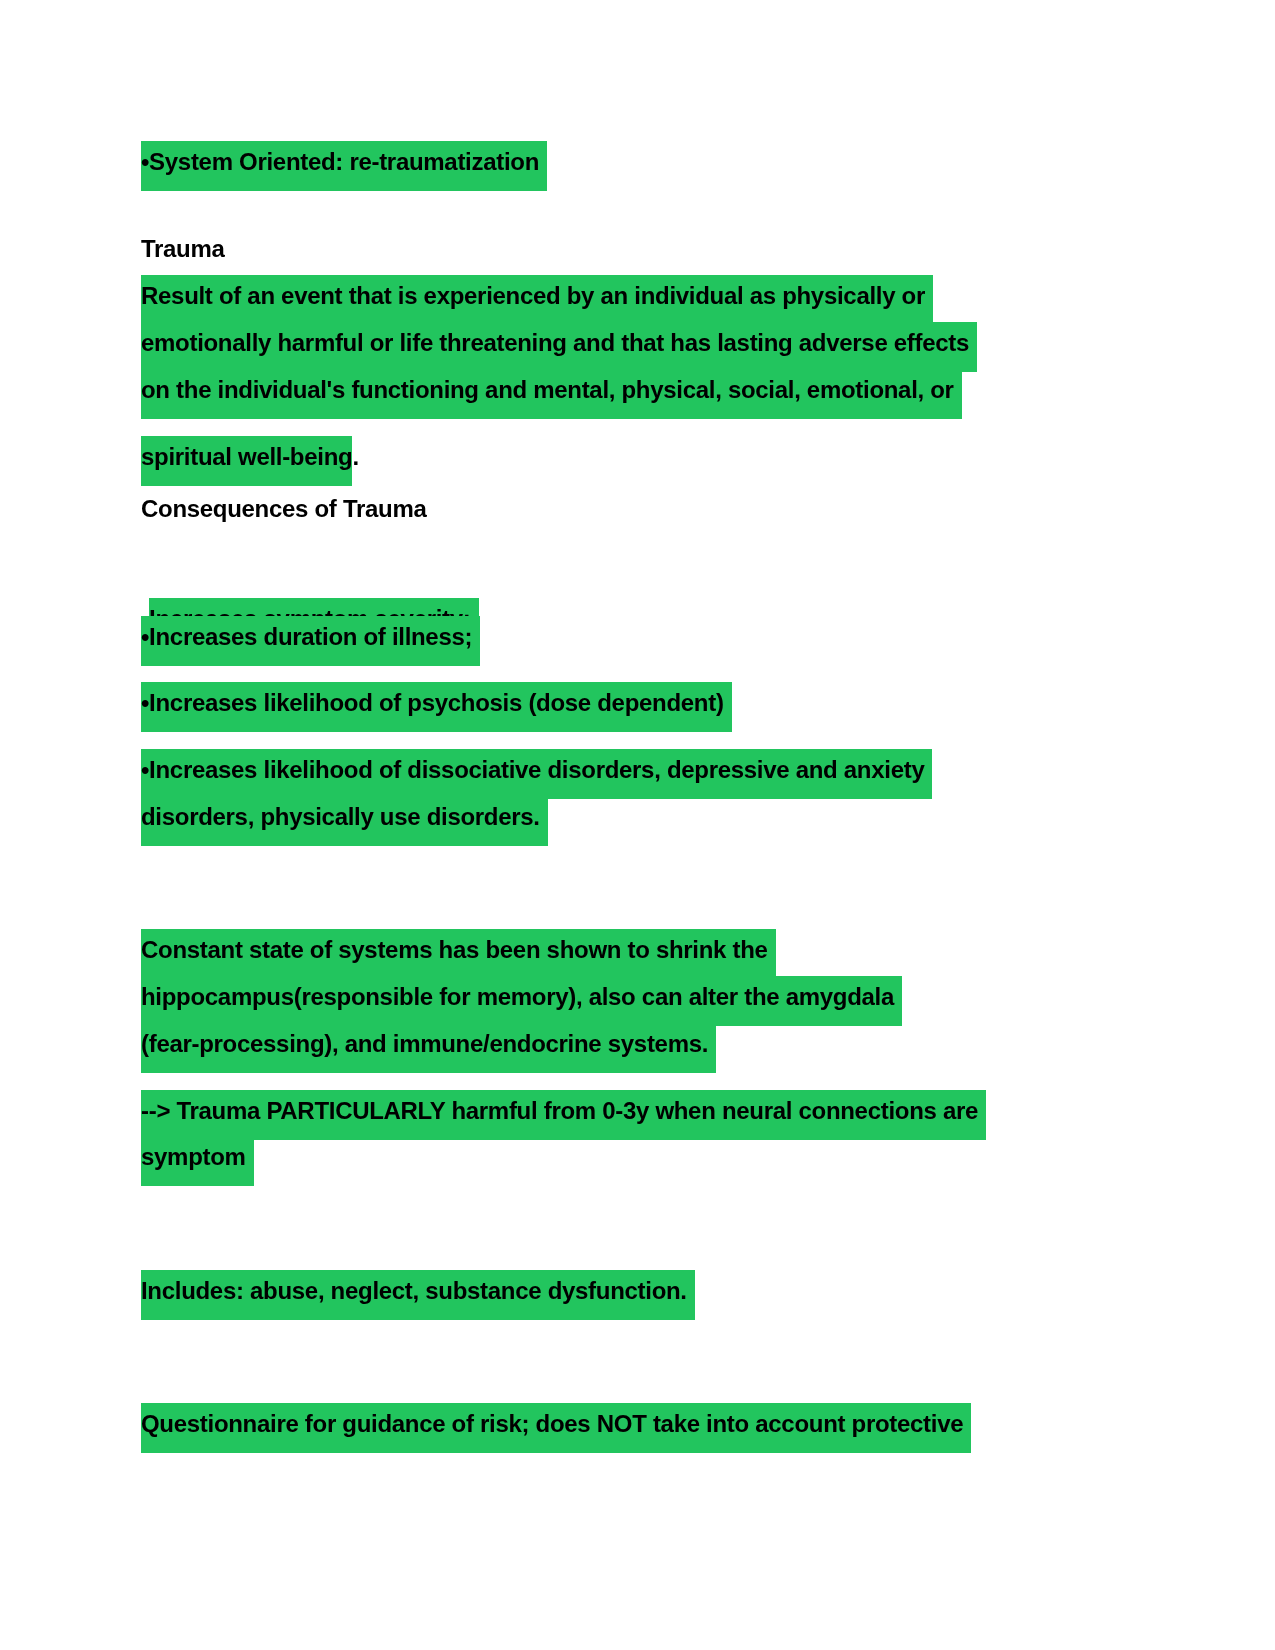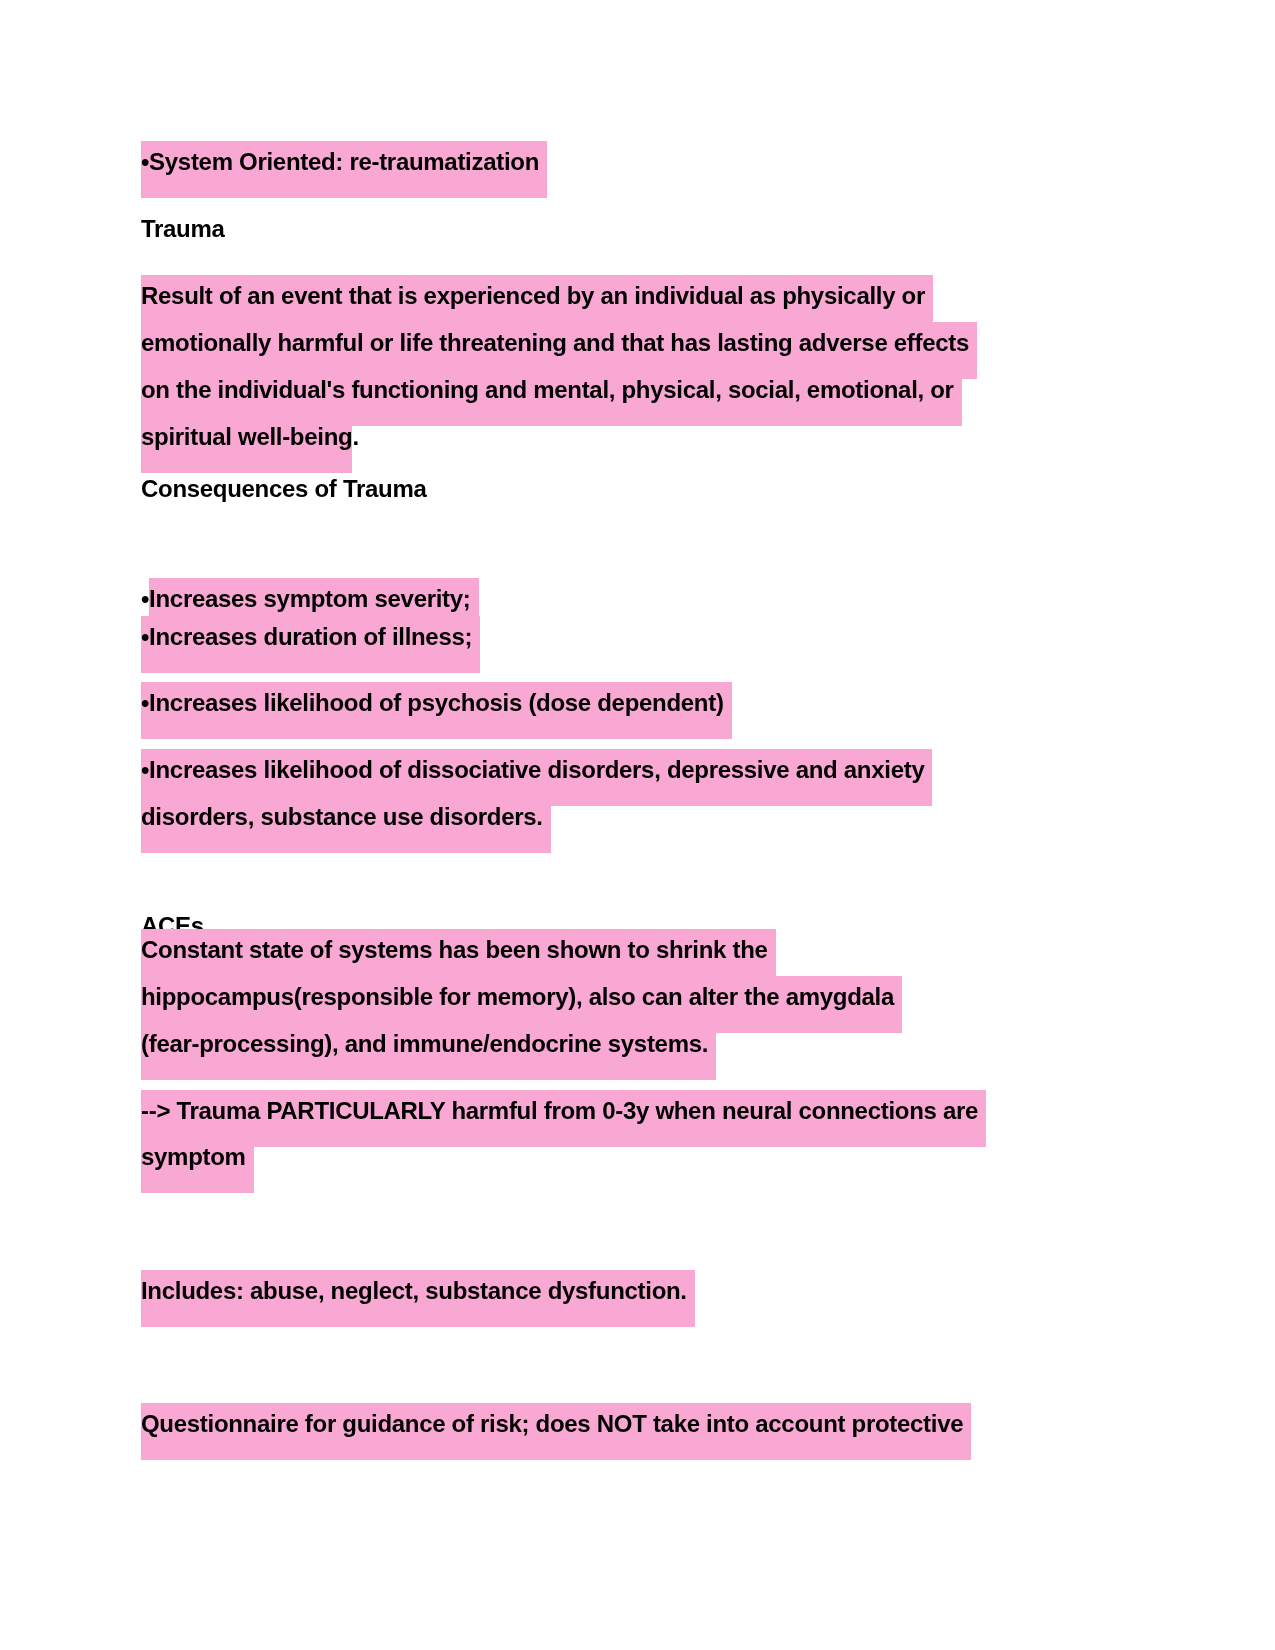--- a/index.html
+++ b/index.html
@@ -1,43 +1,43 @@
 <!DOCTYPE html>
 <html><head>
 <meta charset="utf-8">
 <style>
   html, body { margin: 0; padding: 0; background: #ffffff; }
   body { width: 1275px; height: 1650px; position: relative; overflow: hidden; }
   .page { position: absolute; left: 141px; top: 0; width: 960px;
           font-family: "Liberation Sans", "DejaVu Sans", sans-serif;
           font-weight: bold; font-size: 24px; color: #000; letter-spacing: -0.3px; }
   .line { position: absolute; left: 0; height: 41px; line-height: 41px; white-space: nowrap; }
-  .hl { background: #f9a8d4; padding: 0 8px 16px 0; display: inline-block; height: 41px; }
-  .plain { display: inline-block; }
+  .hl { background: #22c55e; padding: 0 8px 9px 0; display: inline-block; height: 41px; }
+  .plain { display: inline-block; margin-top: 20px; }
 </style>
 </head>
 <body>
 
 <div class="page">
   <div class="line" style="top:141px"><span class="hl">•System Oriented: re-traumatization</span></div>
 
   <div class="line" style="top:208px"><span class="plain">Trauma</span></div>
 
   <div class="line" style="top:275px"><span class="hl">Result of an event that is experienced by an individual as physically or</span></div>
   <div class="line" style="top:322px"><span class="hl">emotionally harmful or life threatening and that has lasting adverse effects</span></div>
   <div class="line" style="top:369px"><span class="hl">on the individual's functioning and mental, physical, social, emotional, or</span></div>
   <div class="line" style="top:416px"><span class="hl" style="padding-right:0">spiritual well-being</span><span class="plain">.</span></div>
 
   <div class="line" style="top:468px"><span class="plain">Consequences of Trauma</span></div>
 
   <div class="line" style="top:578px"><span class="plain">•</span><span class="hl">Increases symptom severity;</span></div>
   <div class="line" style="top:616px"><span class="hl">•Increases duration of illness;</span></div>
   <div class="line" style="top:682px"><span class="hl">•Increases likelihood of psychosis (dose dependent)</span></div>
   <div class="line" style="top:749px"><span class="hl">•Increases likelihood of dissociative disorders, depressive and anxiety</span></div>
-  <div class="line" style="top:796px"><span class="hl">disorders, substance use disorders.</span></div>
+  <div class="line" style="top:796px"><span class="hl">disorders, physically use disorders.</span></div>
 
   <div class="line" style="top:905px"><span class="plain">ACEs</span></div>
 
   <div class="line" style="top:929px"><span class="hl">Constant state of systems has been shown to shrink the</span></div>
   <div class="line" style="top:976px"><span class="hl">hippocampus(responsible for memory), also can alter the amygdala</span></div>
   <div class="line" style="top:1023px"><span class="hl">(fear-processing), and immune/endocrine systems.</span></div>
 
   <div class="line" style="top:1090px"><span class="hl">--&gt; Trauma PARTICULARLY harmful from 0-3y when neural connections are</span></div>
   <div class="line" style="top:1136px"><span class="hl">symptom</span></div>
 

